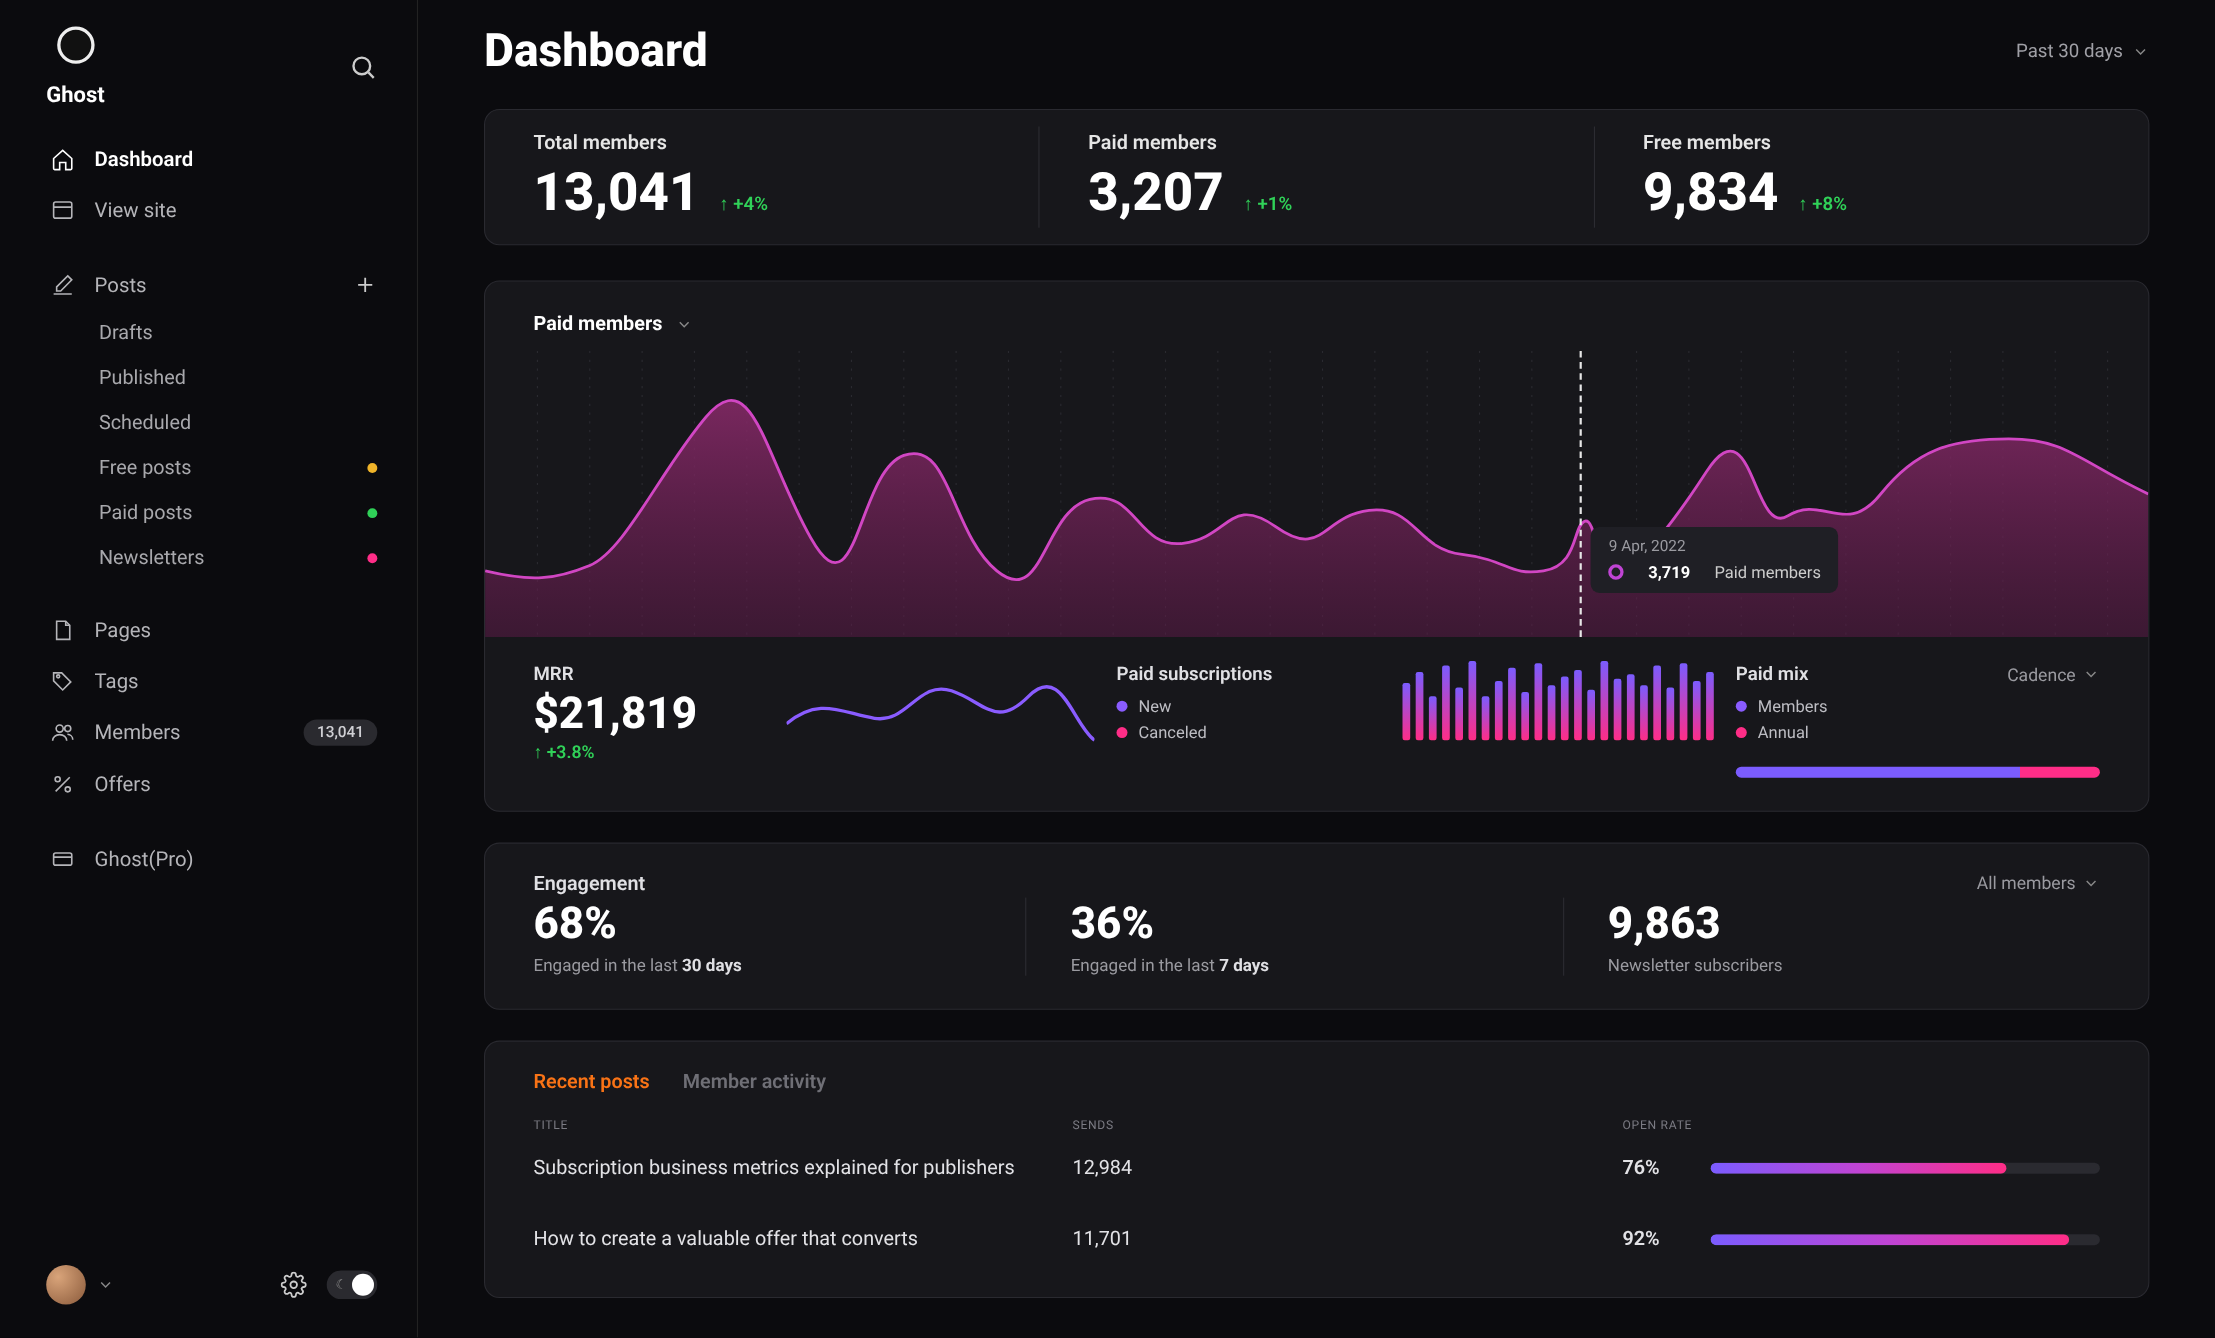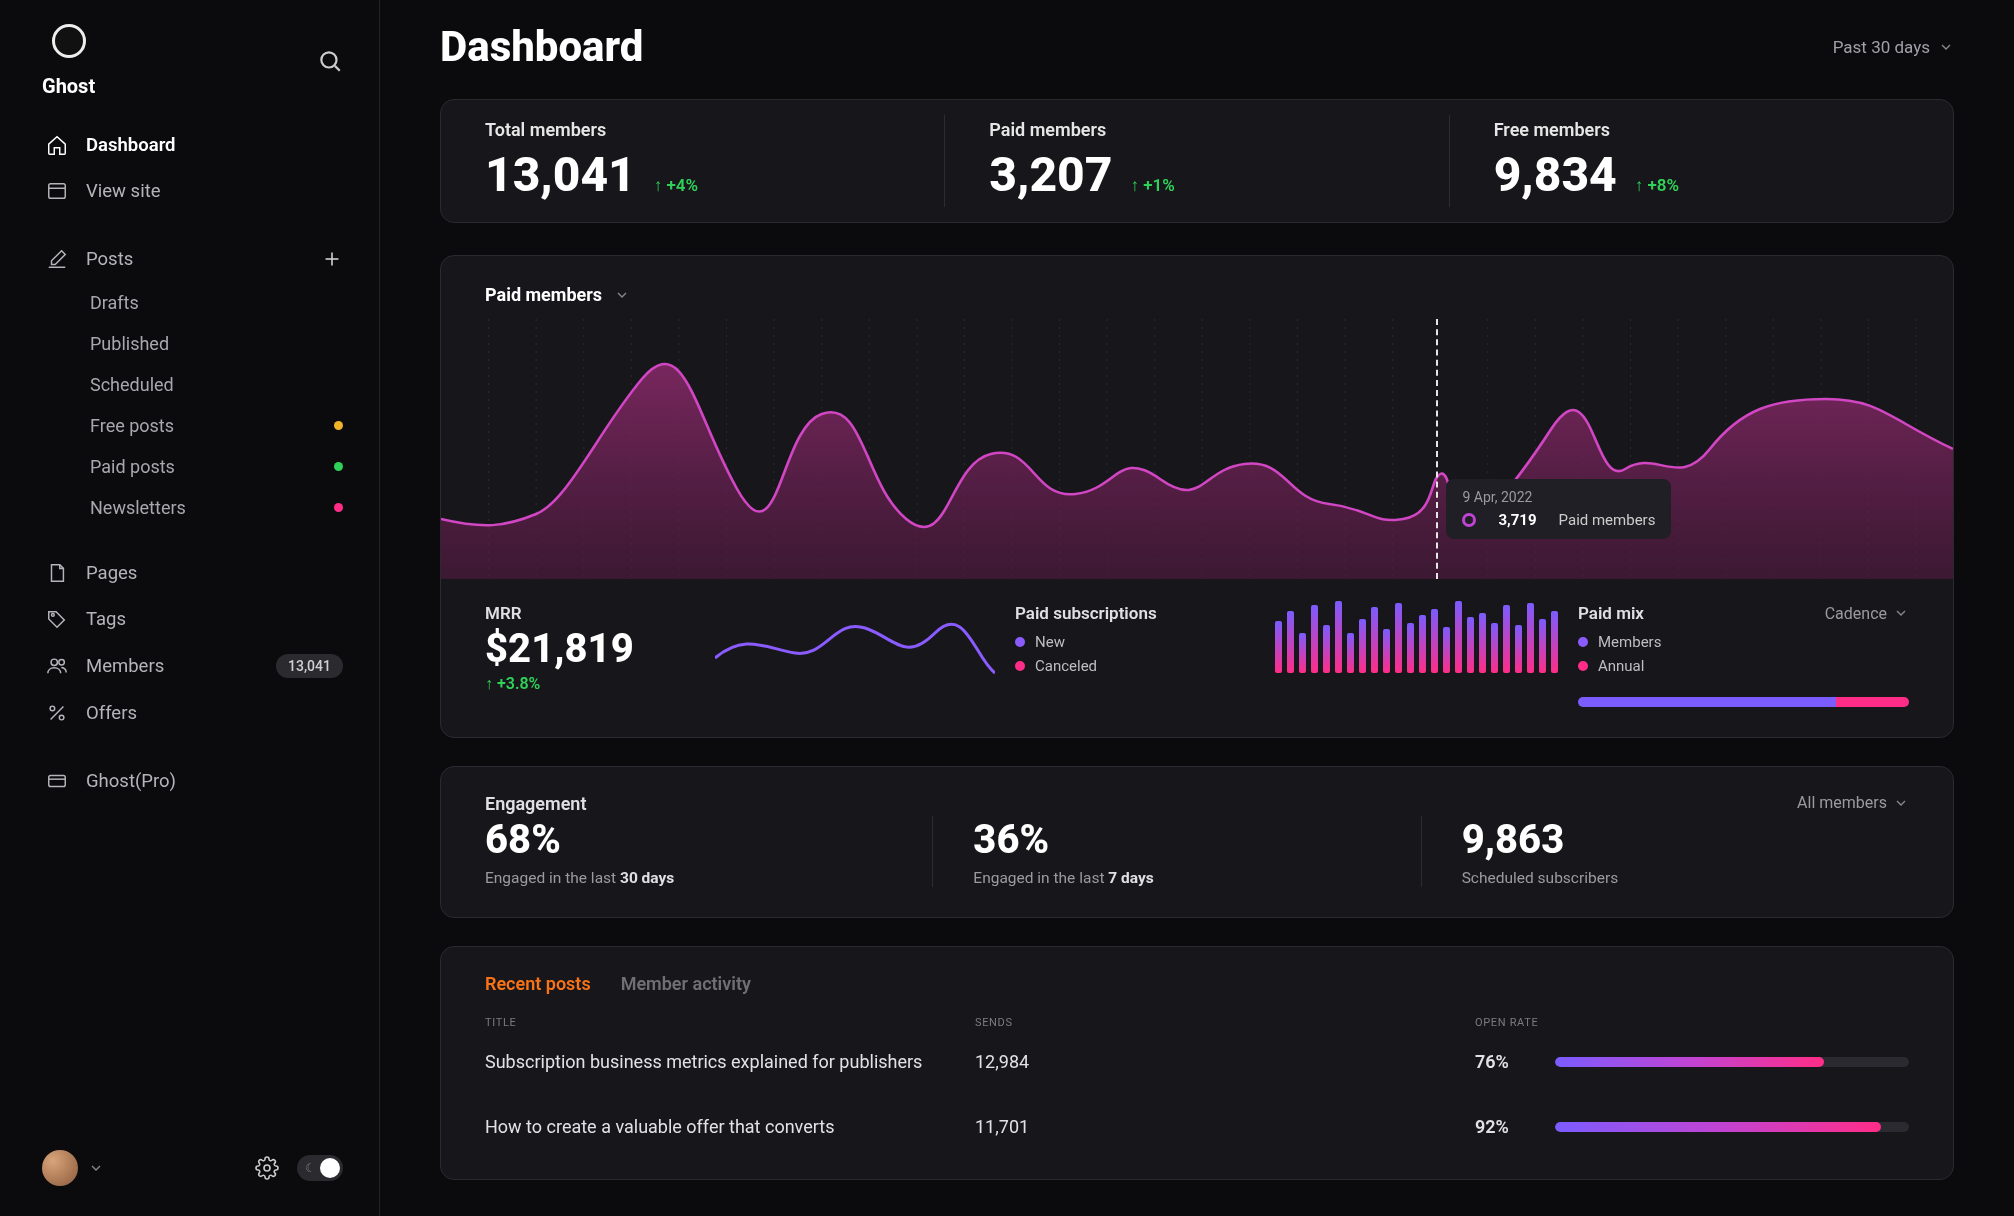--- a/index.html
+++ b/index.html
@@ -466,21 +466,21 @@
       <div class="eng">
         <div class="eng-big">68%</div>
         <div class="eng-sub"><span>Engaged in the last </span><b>30 days</b></div>
       </div>
       <div class="eng">
         <div class="eng-big">36%</div>
         <div class="eng-sub"><span>Engaged in the last </span><b>7 days</b></div>
       </div>
       <div class="eng">
         <div class="eng-big">9,863</div>
-        <div class="eng-sub"><span>Scheduled subscribers</span></div>
+        <div class="eng-sub"><span>Newsletter subscribers</span></div>
       </div>
     </div>
   </section>
 
   <section class="card postscard">
     <div class="tabs">
       <div class="tab active">Recent posts</div>
       <div class="tab">Member activity</div>
     </div>
     <div class="thead">

